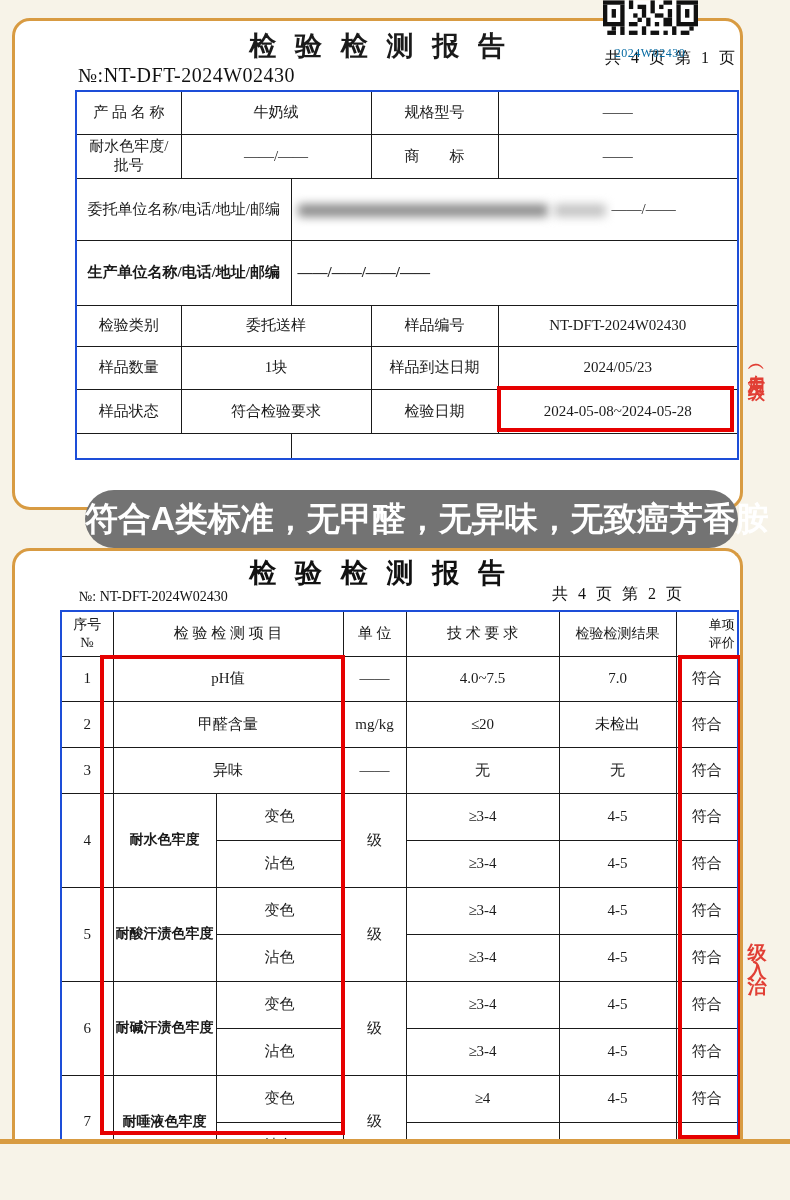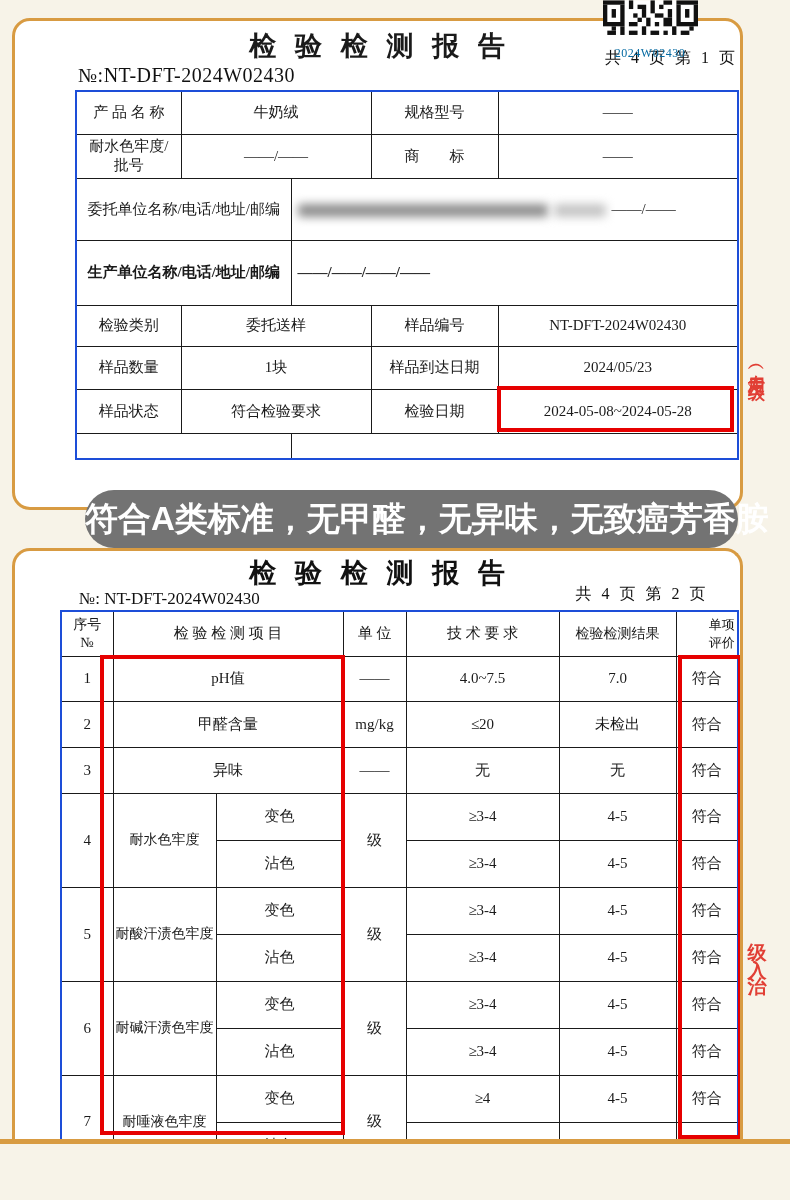--- a/index.html
+++ b/index.html
@@ -47,29 +47,29 @@
   #evalbox { left: 663px; top: 104px; width: 64px; height: 484px; }
 
   .banner { position: absolute; left: 43px; top: 490px; width: 653px; height: 58px;
             background: #737373; border-radius: 29px; z-index: 6;
             font-family: "Liberation Sans", sans-serif; font-weight: bold;
             font-size: 33px; line-height: 58px; text-align: center; color: #fff;
             letter-spacing: 0px; white-space: nowrap; margin-left: 42px; }
 
   #title2 { position: absolute; left: 15px; top: 4px; width: 700px; text-align: center;
             font-size: 27px; font-weight: bold; letter-spacing: 6px; }
-  #rptno2 { position: absolute; left: 64px; top: 38px; font-size: 17px; }
-  #pageinfo2 { position: absolute; right: 8px; top: 33px; width: 180px; text-align: center;
+  #rptno2 { position: absolute; left: 64px; top: 38px; font-size: 14px; }
+  #pageinfo2 { position: absolute; right: 8px; top: 33px; width: 180px; text-align: left;
                font-size: 16px; letter-spacing: 3px; }
   .t2 { position: absolute; left: 45px; top: 59px; }
   .t2 table { width: 677px; }
   .t2 .hdr td { height: 45px; }
   .t2 .r45 td { height: 45px; } .t2 .r46 td { height: 46px; }
   .t2 .sub td { height: 47px; }
-  .gname { font-size: 14px; }
+  .gname { font-size: 14px; font-weight: bold; }
   .small { font-size: 14px; }
   .xsmall { font-size: 13px; padding-left: 32px; }
 
   .stamp { position: absolute; color: #e03026; font-weight: bold; z-index: 3;
            writing-mode: vertical-rl; text-orientation: upright; opacity: 0.92; }
   #stamp1 { left: 744px; top: 358px; height: 150px; width: 24px; font-size: 17px;
             letter-spacing: 3px; overflow: hidden; }
   #stamp2 { left: 746px; top: 928px; height: 210px; width: 24px; font-size: 19px;
             letter-spacing: 16px; overflow: hidden; }
 </style>

